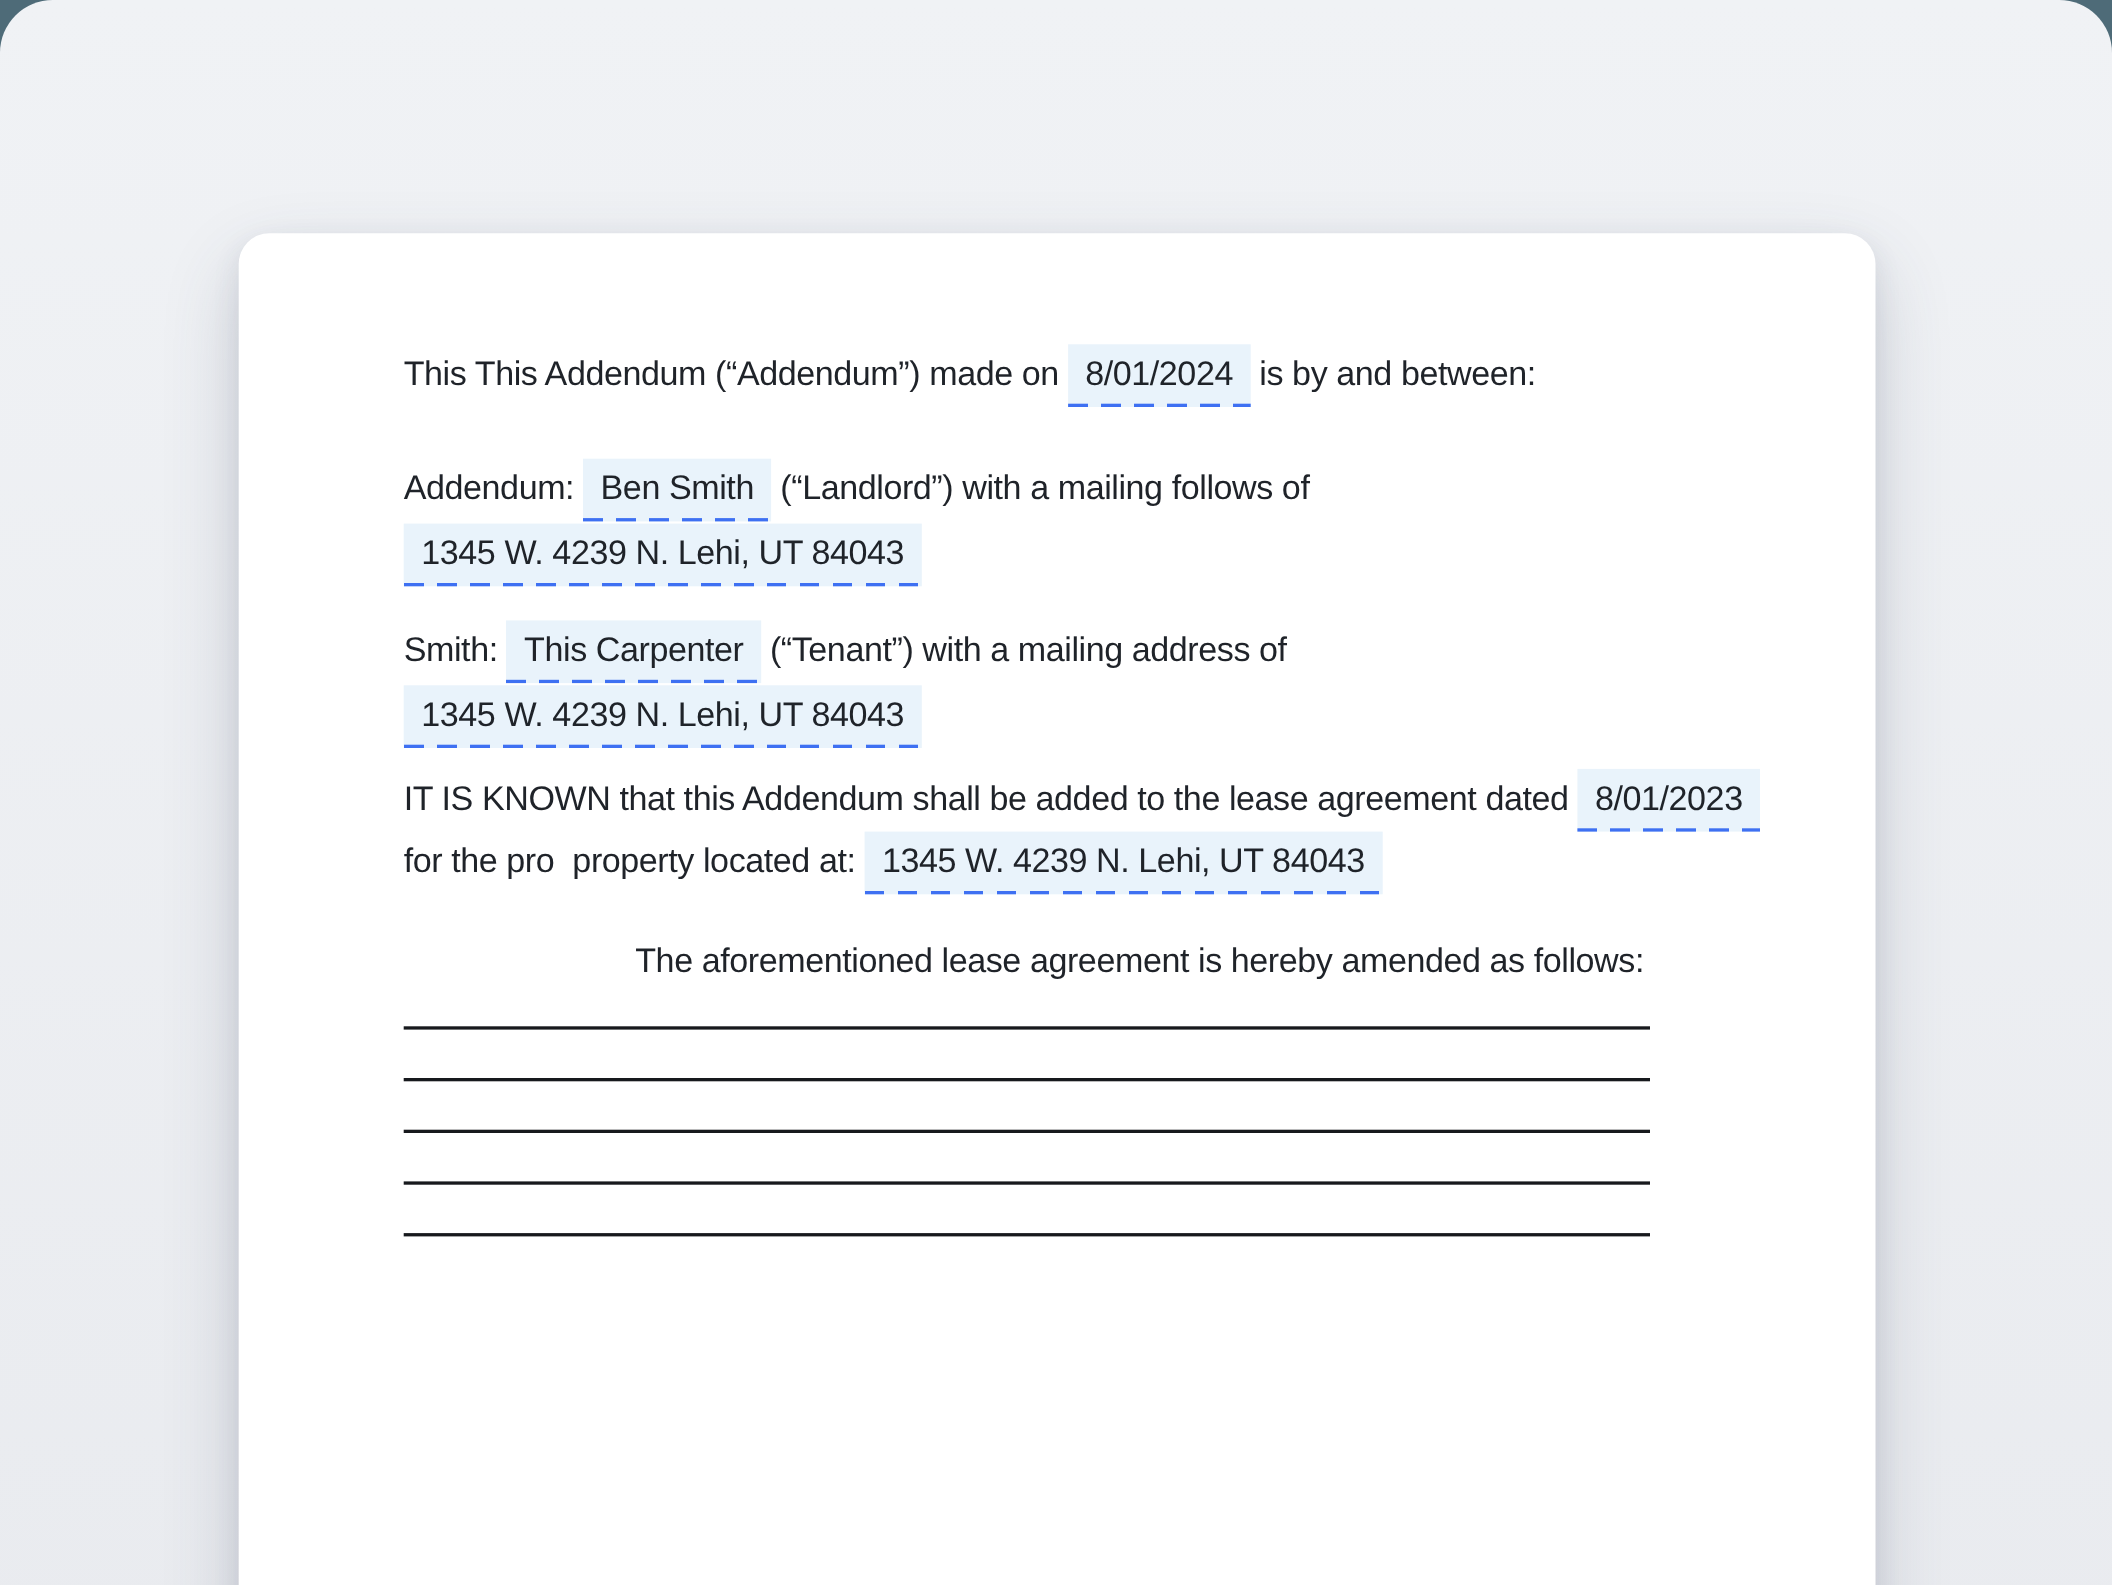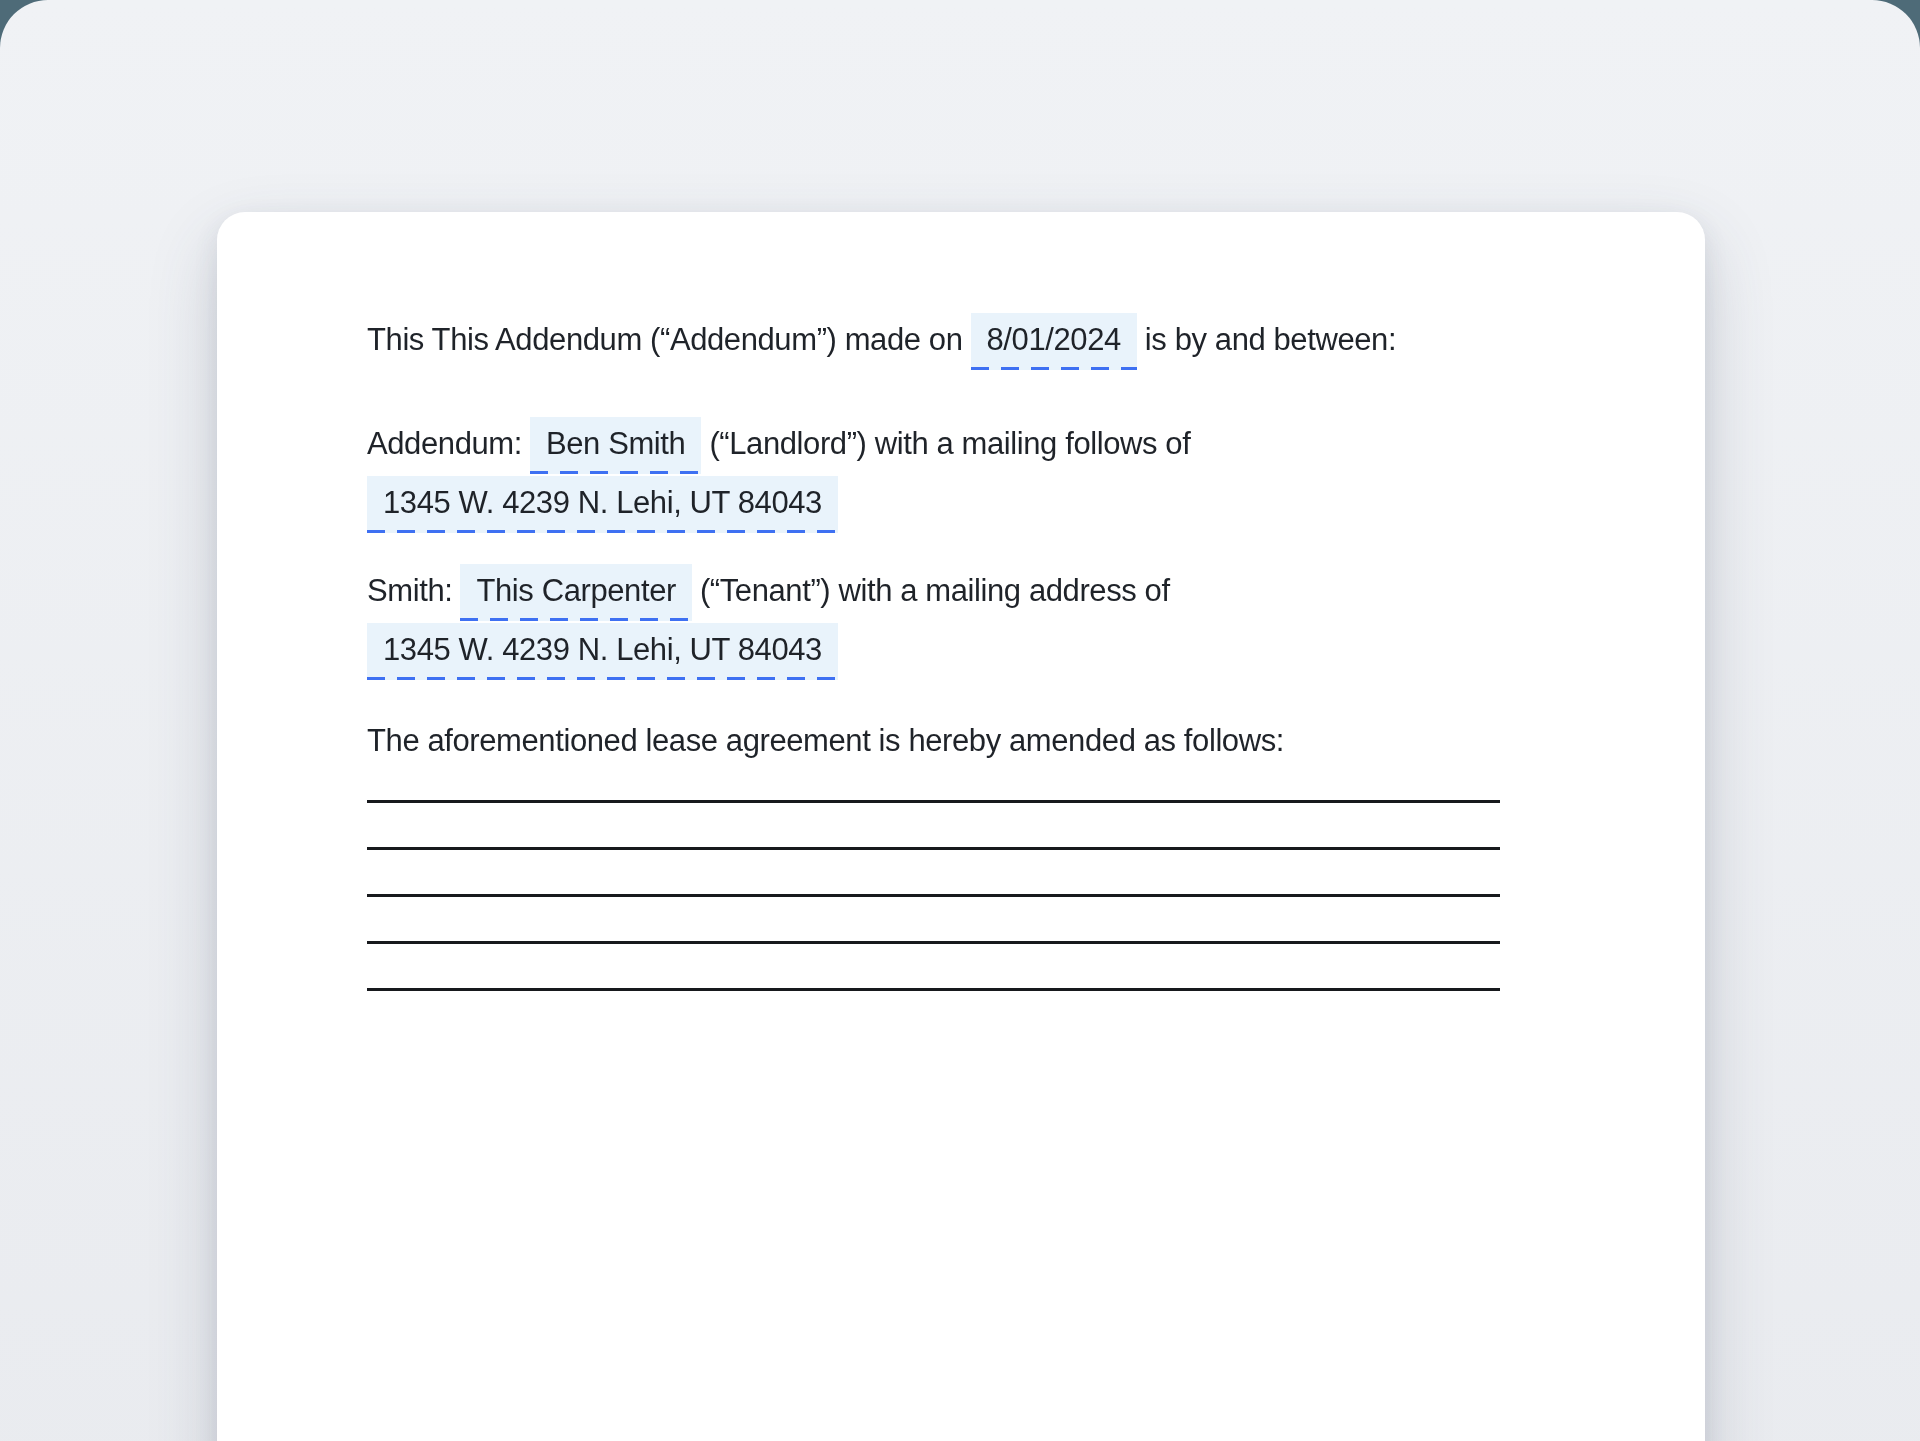--- a/index.html
+++ b/index.html
@@ -65,21 +65,21 @@
     position:absolute;left:0;right:0;bottom:0;height:3px;
     background-image:repeating-linear-gradient(90deg,var(--dash) 0 18px,transparent 18px 30px);
   }
   .field-line .hl{margin-left:0;}
   .keep-ws{white-space:pre-wrap;}
   .intro{margin-top:101px;}
   .landlord-line{margin-top:47px;}
   .address-line{margin-top:2px;}
   .tenant-line{margin-top:31px;}
   .known{margin-top:19px;}
-  .amended{margin-top:37px;}
+  .amended{margin-top:37px;text-align:center;}
   .rules{margin:35px 0 0 150px;}
   .rule{
     width:1133px;height:3px;
     background:var(--rule);
     margin-bottom:44px;
   }
 </style>
 </head>
 <body>
 
@@ -90,20 +90,21 @@
     <p class="para intro"><span>This This Addendum (“Addendum”) made on</span><span class="hl">8/01/2024</span><span>is by and between:</span></p>
 
     <p class="para landlord-line"><span>Addendum:</span><span class="hl">Ben Smith</span><span>(“Landlord”) with a mailing follows of</span></p>
 
     <div class="para address-line field-line"><span class="hl">1345 W. 4239 N. Lehi, UT 84043</span></div>
 
     <p class="para tenant-line"><span>Smith:</span><span class="hl">This Carpenter</span><span>(“Tenant”) with a mailing address of</span></p>
 
     <div class="para address-line field-line"><span class="hl">1345 W. 4239 N. Lehi, UT 84043</span></div>
 
+    <p class="para known"><span class="line"><span>IT IS KNOWN that this Addendum shall be added to the lease agreement dated</span><span class="hl">8/01/2023</span></span><br><span class="line"><span class="keep-ws">for the pro  property located at:</span><span class="hl">1345 W. 4239 N. Lehi, UT 84043</span></span></p>
 
     <p class="para amended">The aforementioned lease agreement is hereby amended as follows:</p>
 
     <div class="rules">
         <div class="rule"></div>
         <div class="rule"></div>
         <div class="rule"></div>
         <div class="rule"></div>
         <div class="rule"></div>
       </div>

